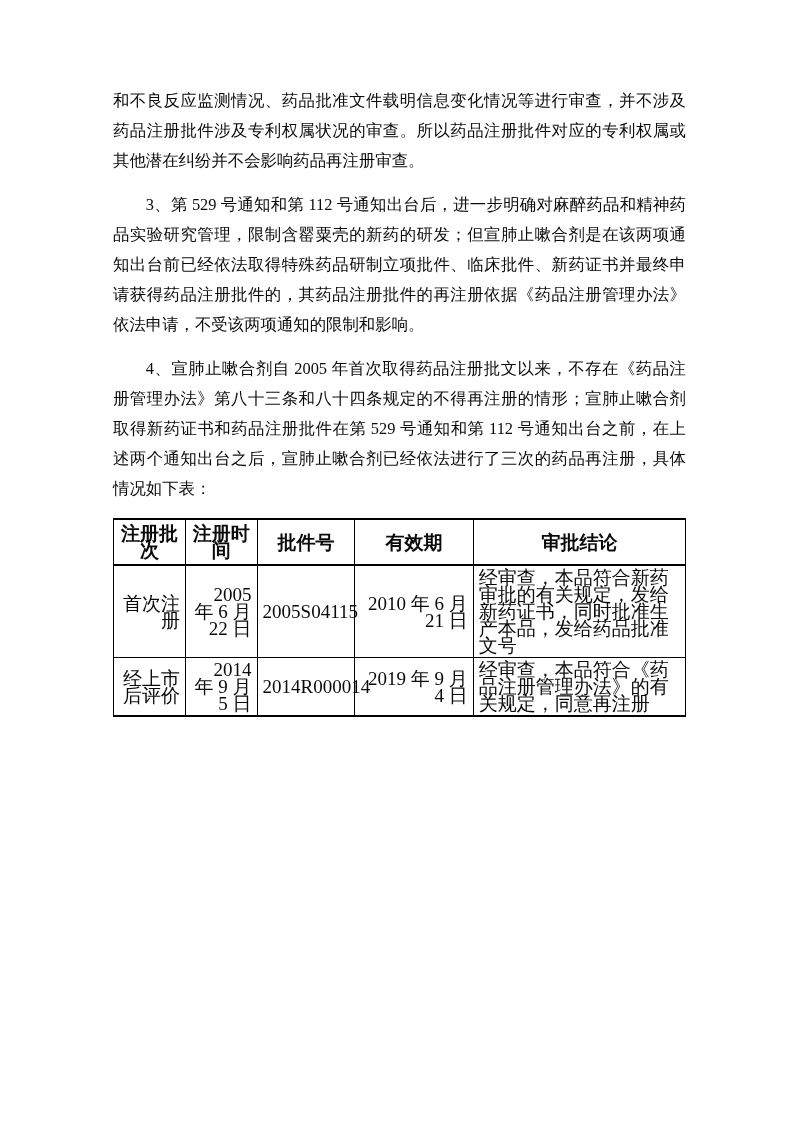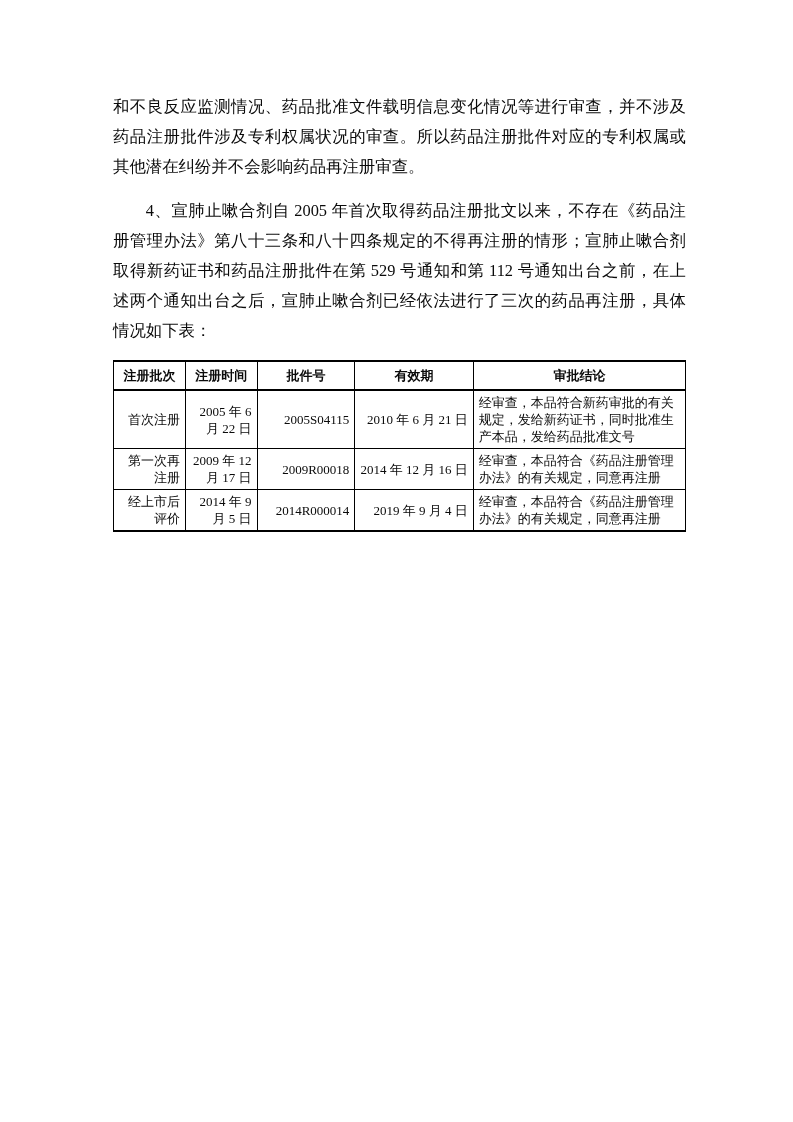--- a/index.html
+++ b/index.html
@@ -12,36 +12,36 @@
     width: 793px;
     height: 1122px;
     box-sizing: border-box;
     background: #ffffff;
     padding: 86px 107px 0 113px;
     font-family: "Liberation Serif", "DejaVu Serif", serif;
     color: #0a0a0a;
     overflow: hidden;
   }
   .body-text p {
-    margin: 6px 0 14px 0;
+    margin: 0 0 14px 0;
     font-size: 16.4px;
     line-height: 30px;
     text-align: justify;
     word-break: break-all;
   }
   .body-text p.indent {
     text-indent: 2em;
   }
   table.reg-table {
     width: 100%;
     margin-top: 6px;
     border-collapse: collapse;
     border-top: 2.5px solid #000;
     border-bottom: 2.5px solid #000;
-    font-size: 13px;
+    font-size: 19px;
     line-height: 17px;
     table-layout: fixed;
   }
   table.reg-table th,
   table.reg-table td {
     border: 1.2px solid #000;
     padding: 3px 5px;
     vertical-align: middle;
     color: #0a0a0a;
   }
@@ -55,20 +55,21 @@
   td.c-date   { text-align: right; padding-left: 7px; }
   td.c-result { text-align: left; text-justify: inter-character; }
 </style>
 </head>
 <body>
 
 <div class="page">
 
   <div class="body-text">
     <p>和不良反应监测情况、药品批准文件载明信息变化情况等进行审查，并不涉及药品注册批件涉及专利权属状况的审查。所以药品注册批件对应的专利权属或其他潜在纠纷并不会影响药品再注册审查。</p>
+    <p class="indent">3、第 529 号通知和第 112 号通知出台后，进一步明确对麻醉药品和精神药品实验研究管理，限制含罂粟壳的新药的研发；但宣肺止嗽合剂是在该两项通知出台前已经依法取得特殊药品研制立项批件、临床批件、新药证书并最终申请获得药品注册批件的，其药品注册批件的再注册依据《药品注册管理办法》依法申请，不受该两项通知的限制和影响。</p>
     <p class="indent">4、宣肺止嗽合剂自 2005 年首次取得药品注册批文以来，不存在《药品注册管理办法》第八十三条和八十四条规定的不得再注册的情形；宣肺止嗽合剂取得新药证书和药品注册批件在第 529 号通知和第 112 号通知出台之前，在上述两个通知出台之后，宣肺止嗽合剂已经依法进行了三次的药品再注册，具体情况如下表：</p>
   </div>
 
   <table class="reg-table">
     <colgroup>
       <col style="width:12.6%">
       <col style="width:12.5%">
       <col style="width:17.1%">
       <col style="width:20.7%">
       <col style="width:37.1%">
@@ -84,27 +85,20 @@
     </thead>
     <tbody>
       <tr>
         <td class="c-center">首次注册</td>
         <td class="c-date">2005 年 6 月 22 日</td>
         <td class="c-center">2005S04115</td>
         <td class="c-center">2010 年 6 月 21 日</td>
         <td class="c-result">经审查，本品符合新药审批的有关规定，发给新药证书，同时批准生产本品，发给药品批准文号</td>
       </tr>
       <tr>
-        <td class="c-center">第一次再注册</td>
-        <td class="c-date">2009 年 12 月 17 日</td>
-        <td class="c-center">2009R00018</td>
-        <td class="c-center">2014 年 12 月 16 日</td>
-        <td class="c-result">经审查，本品符合《药品注册管理办法》的有关规定，同意再注册</td>
-      </tr>
-      <tr>
         <td class="c-center">经上市后评价</td>
         <td class="c-date">2014 年 9 月 5 日</td>
         <td class="c-center">2014R000014</td>
         <td class="c-center">2019 年 9 月 4 日</td>
         <td class="c-result">经审查，本品符合《药品注册管理办法》的有关规定，同意再注册</td>
       </tr>
     </tbody>
   </table>
 
 </div>

